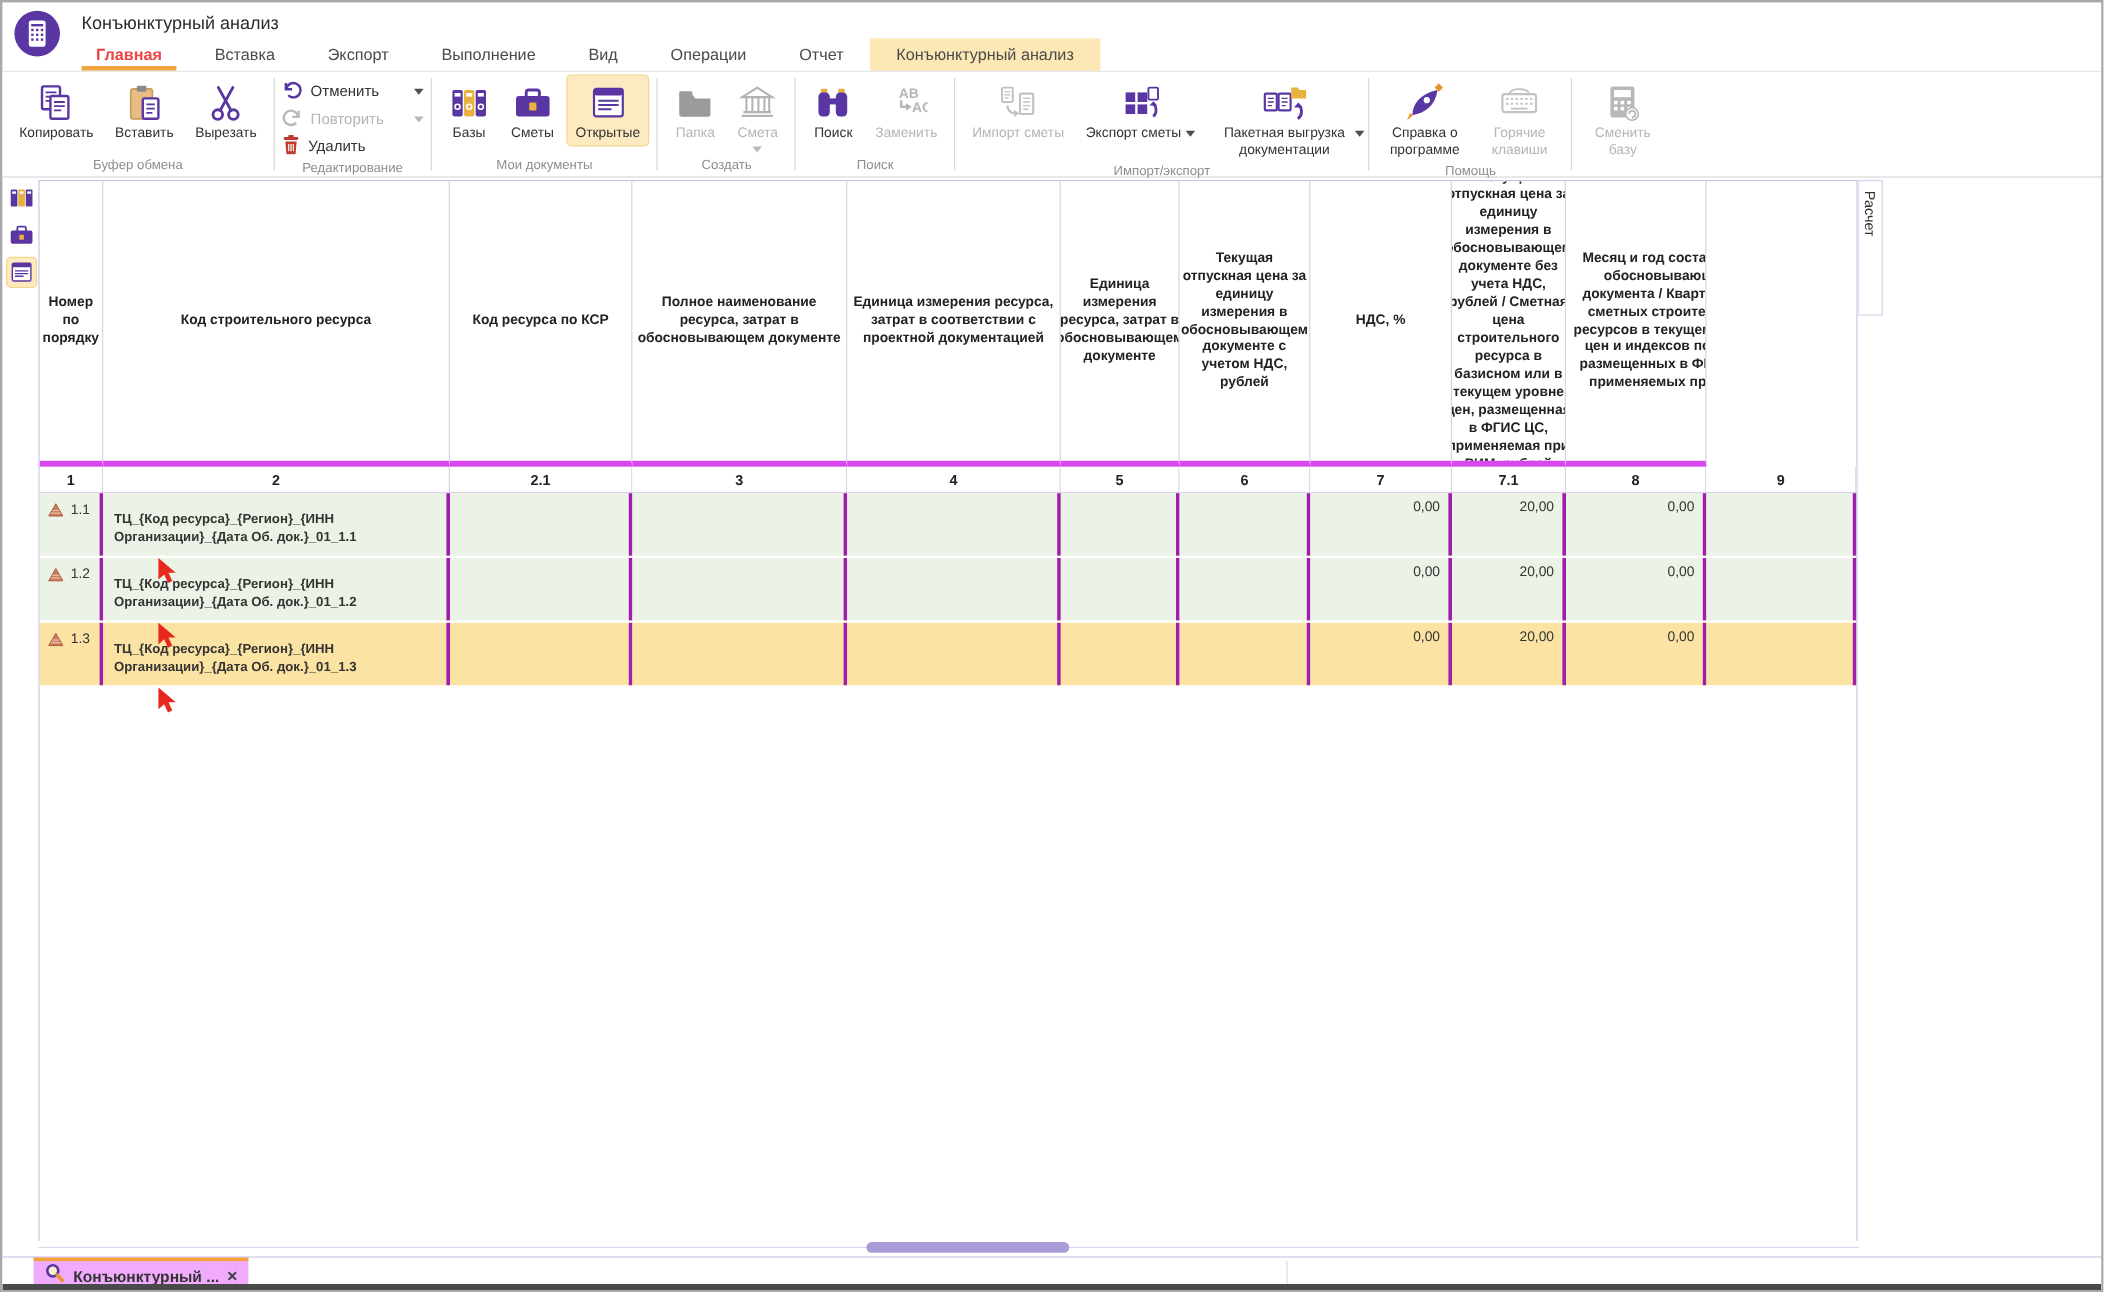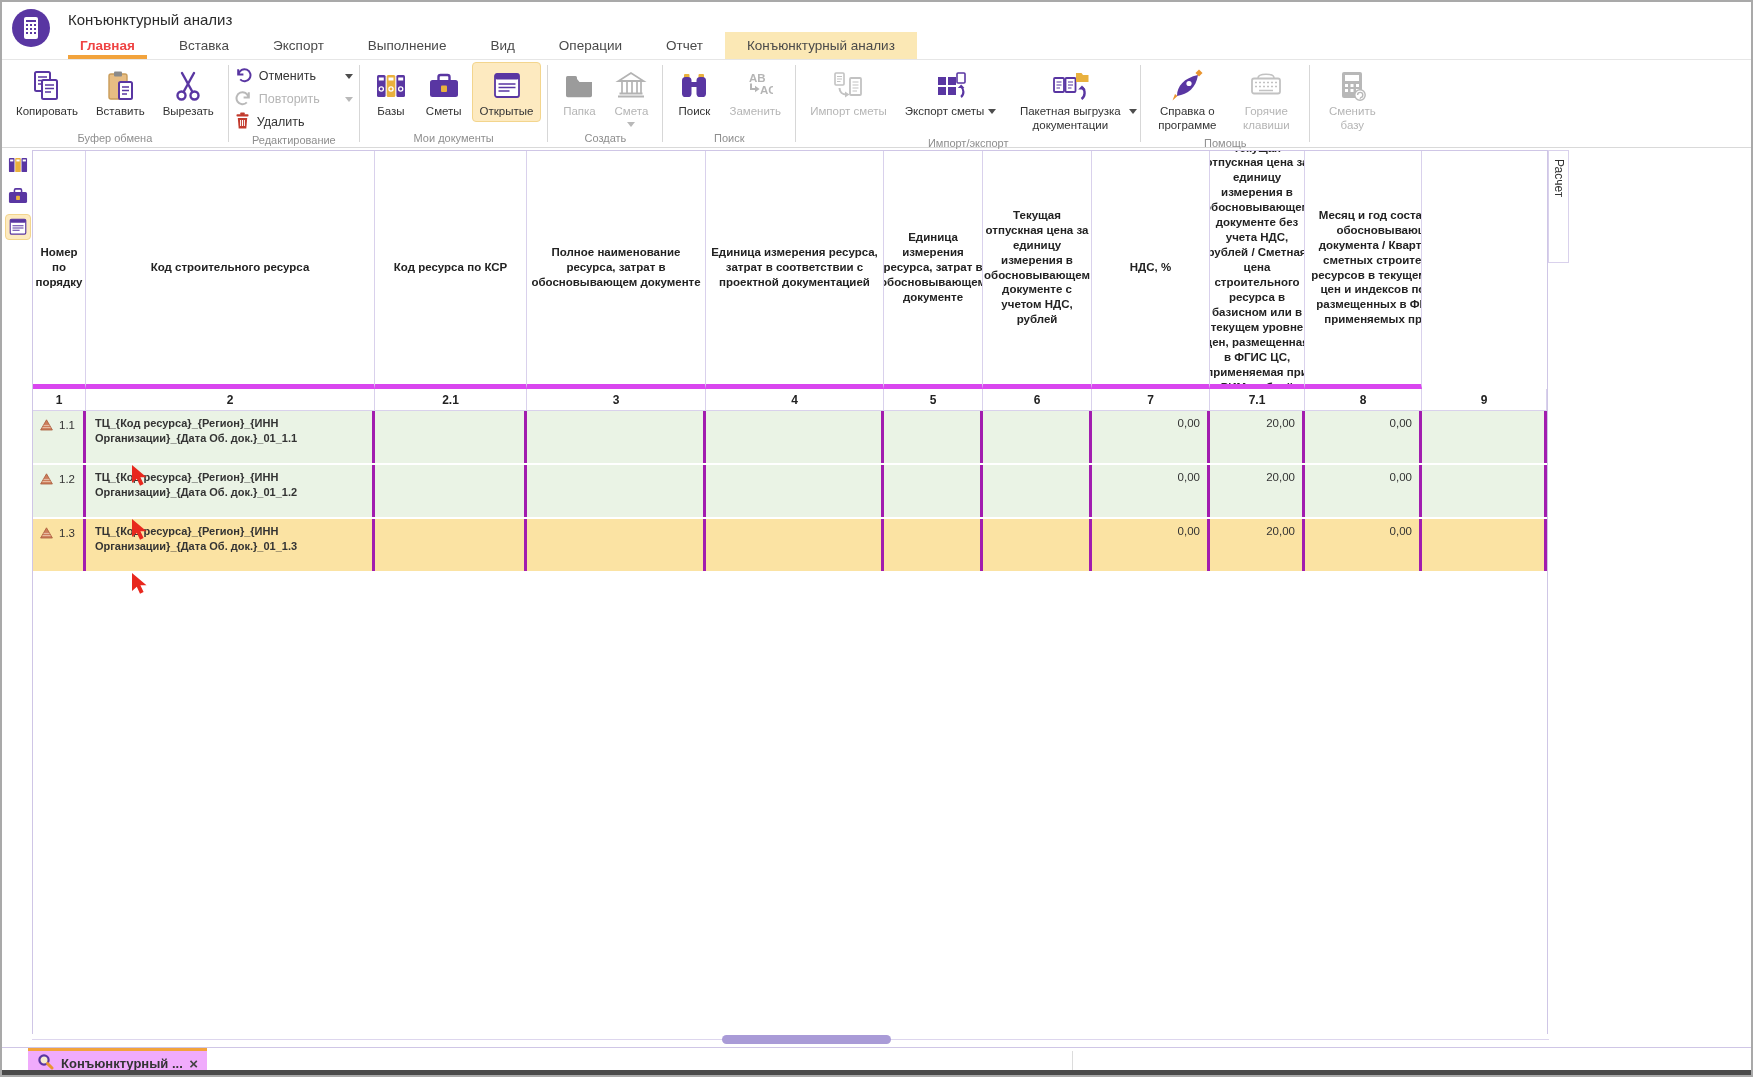--- a/index.html
+++ b/index.html
@@ -51,21 +51,21 @@
   .ncell{border-right:1px solid #d9d1ec;border-bottom:1px solid #d9d1ec;display:flex;align-items:center;justify-content:center;
     font-weight:bold;font-size:12px;color:#222;background:#fff;}
   .band{height:24px;background:#6438a6;color:#fff;display:flex;align-items:center;gap:10px;padding-left:9px;
     font-weight:bold;font-size:11.5px;}
   .drow{height:54px;border-bottom:2px solid #fff;}
   .dcell{border-right:3px solid #a21caf;overflow:hidden;font-size:11px;color:#333;}
   .drow.green .dcell{background:#eaf3e5;}
   .drow.sel .dcell{background:#fbe3a3;}
   .dcell.c1{display:flex;align-items:flex-start;padding:8px 8px 0 7px;}
   .dcell.c1 .rnum{flex:1;text-align:right;font-size:11.5px;}
-  .dcell.c2 .code{padding:5px 9px 0;font-weight:bold;line-height:1.35;}
+  .dcell.c2 .code{padding:15px 9px 0;font-weight:bold;line-height:1.35;}
   .dcell.money{text-align:right;padding:6px 7px 0;font-size:11.5px;}
   
   .cursor-arrow{position:absolute;width:23px;height:27px;pointer-events:none;}
   
   .calc-tab{position:absolute;left:1546px;top:148px;width:21px;height:113px;border:1px solid #d9d1ec;background:#fff;
     writing-mode:vertical-rl;font-size:12px;color:#333;display:flex;align-items:center;padding-top:8px;}
   
   .hscroll-line{position:absolute;left:30px;top:1037px;width:1517px;height:1px;background:#ddd6ee;}
   .hthumb{position:absolute;left:720px;top:1033px;width:169px;height:9px;border-radius:5px;background:#a99bd7;}
   

